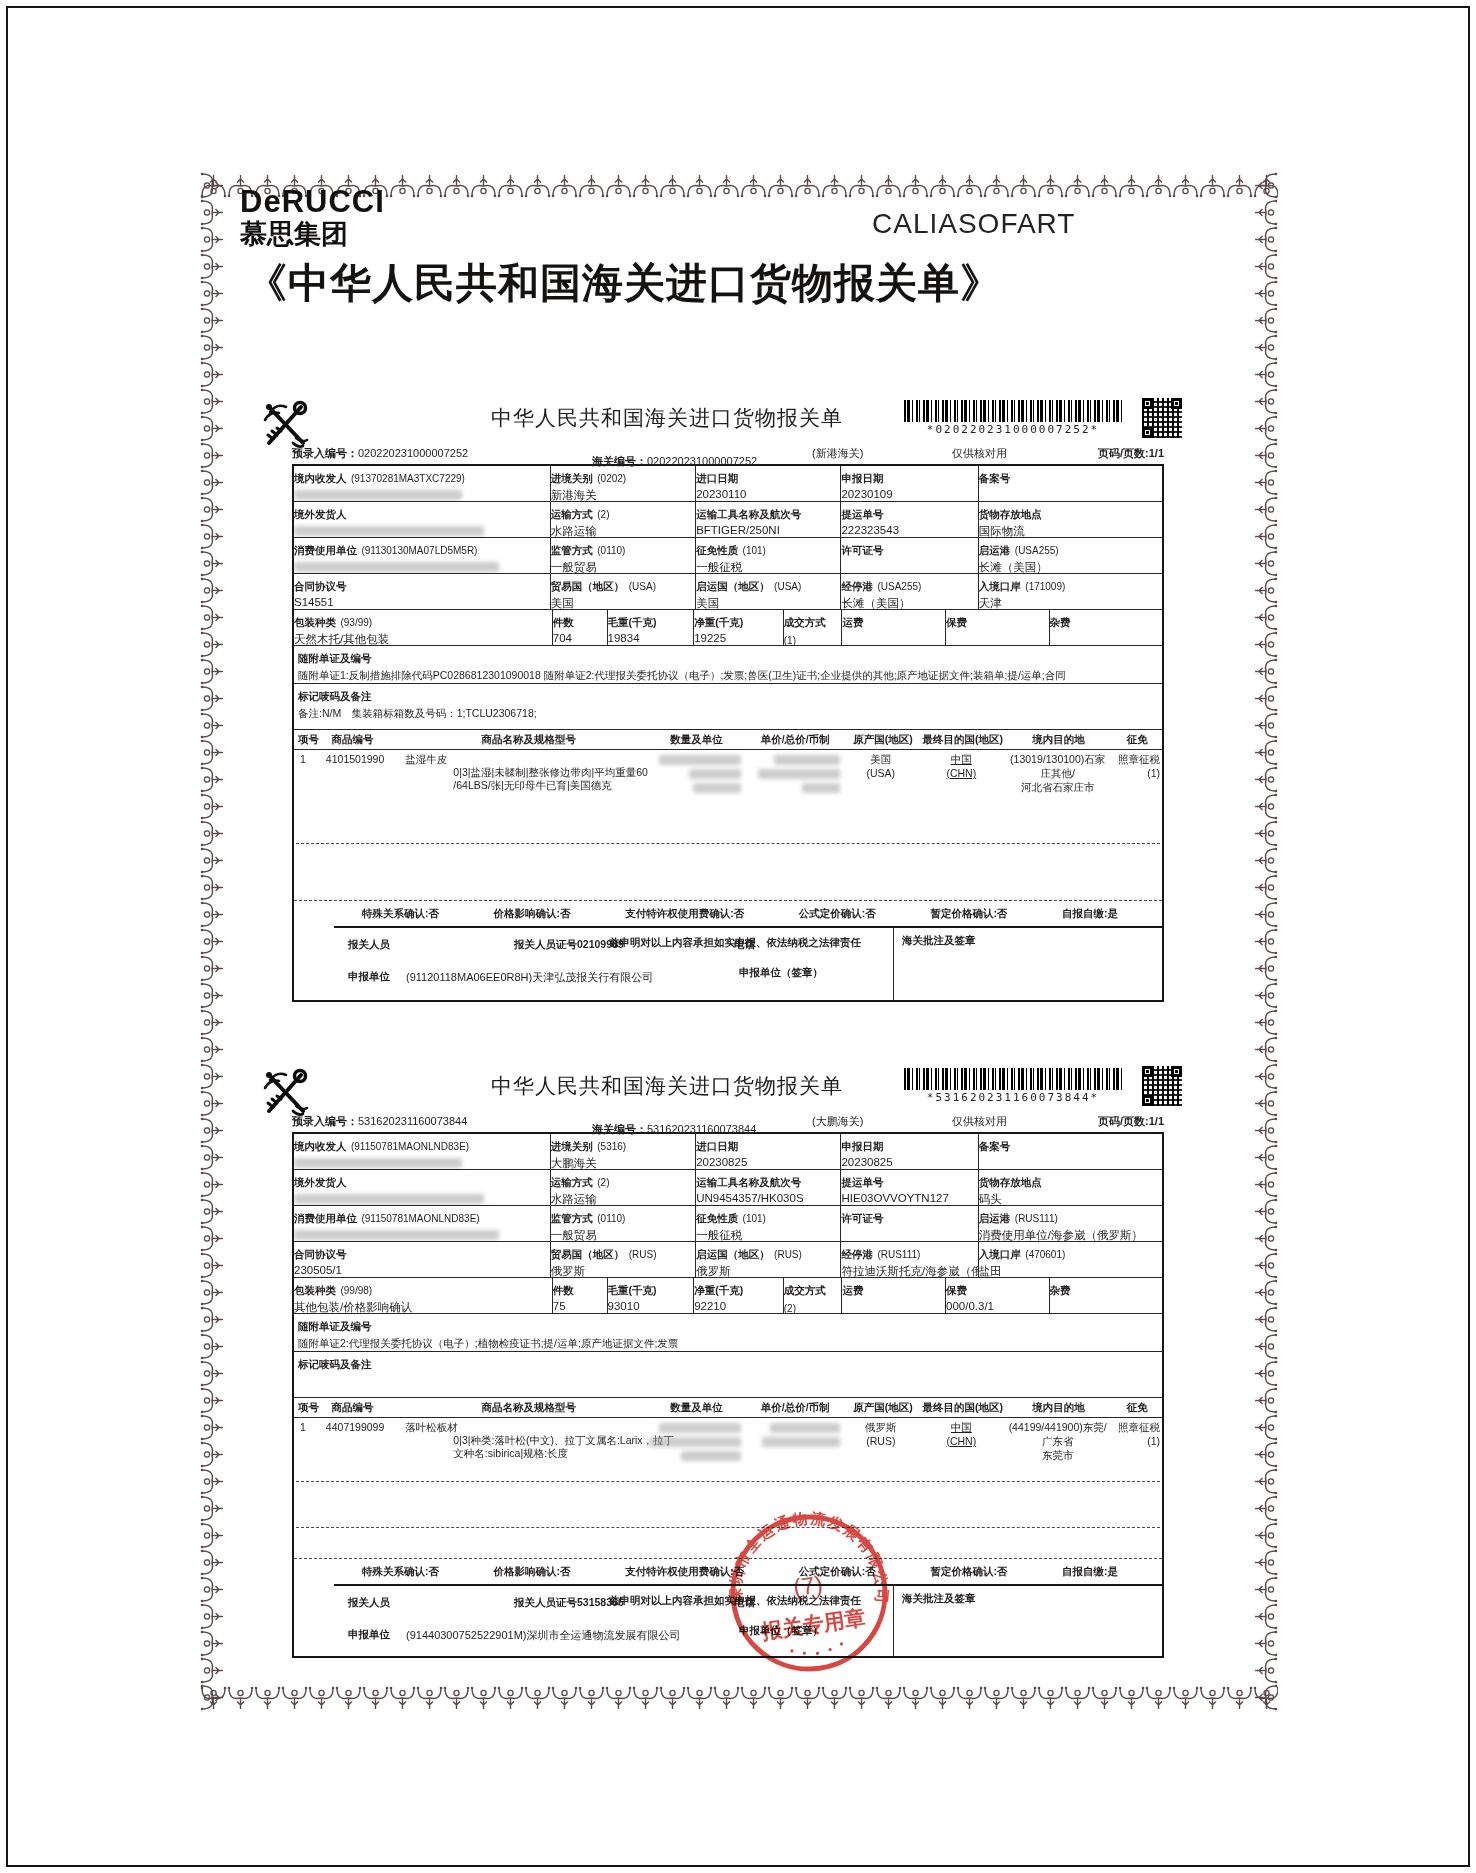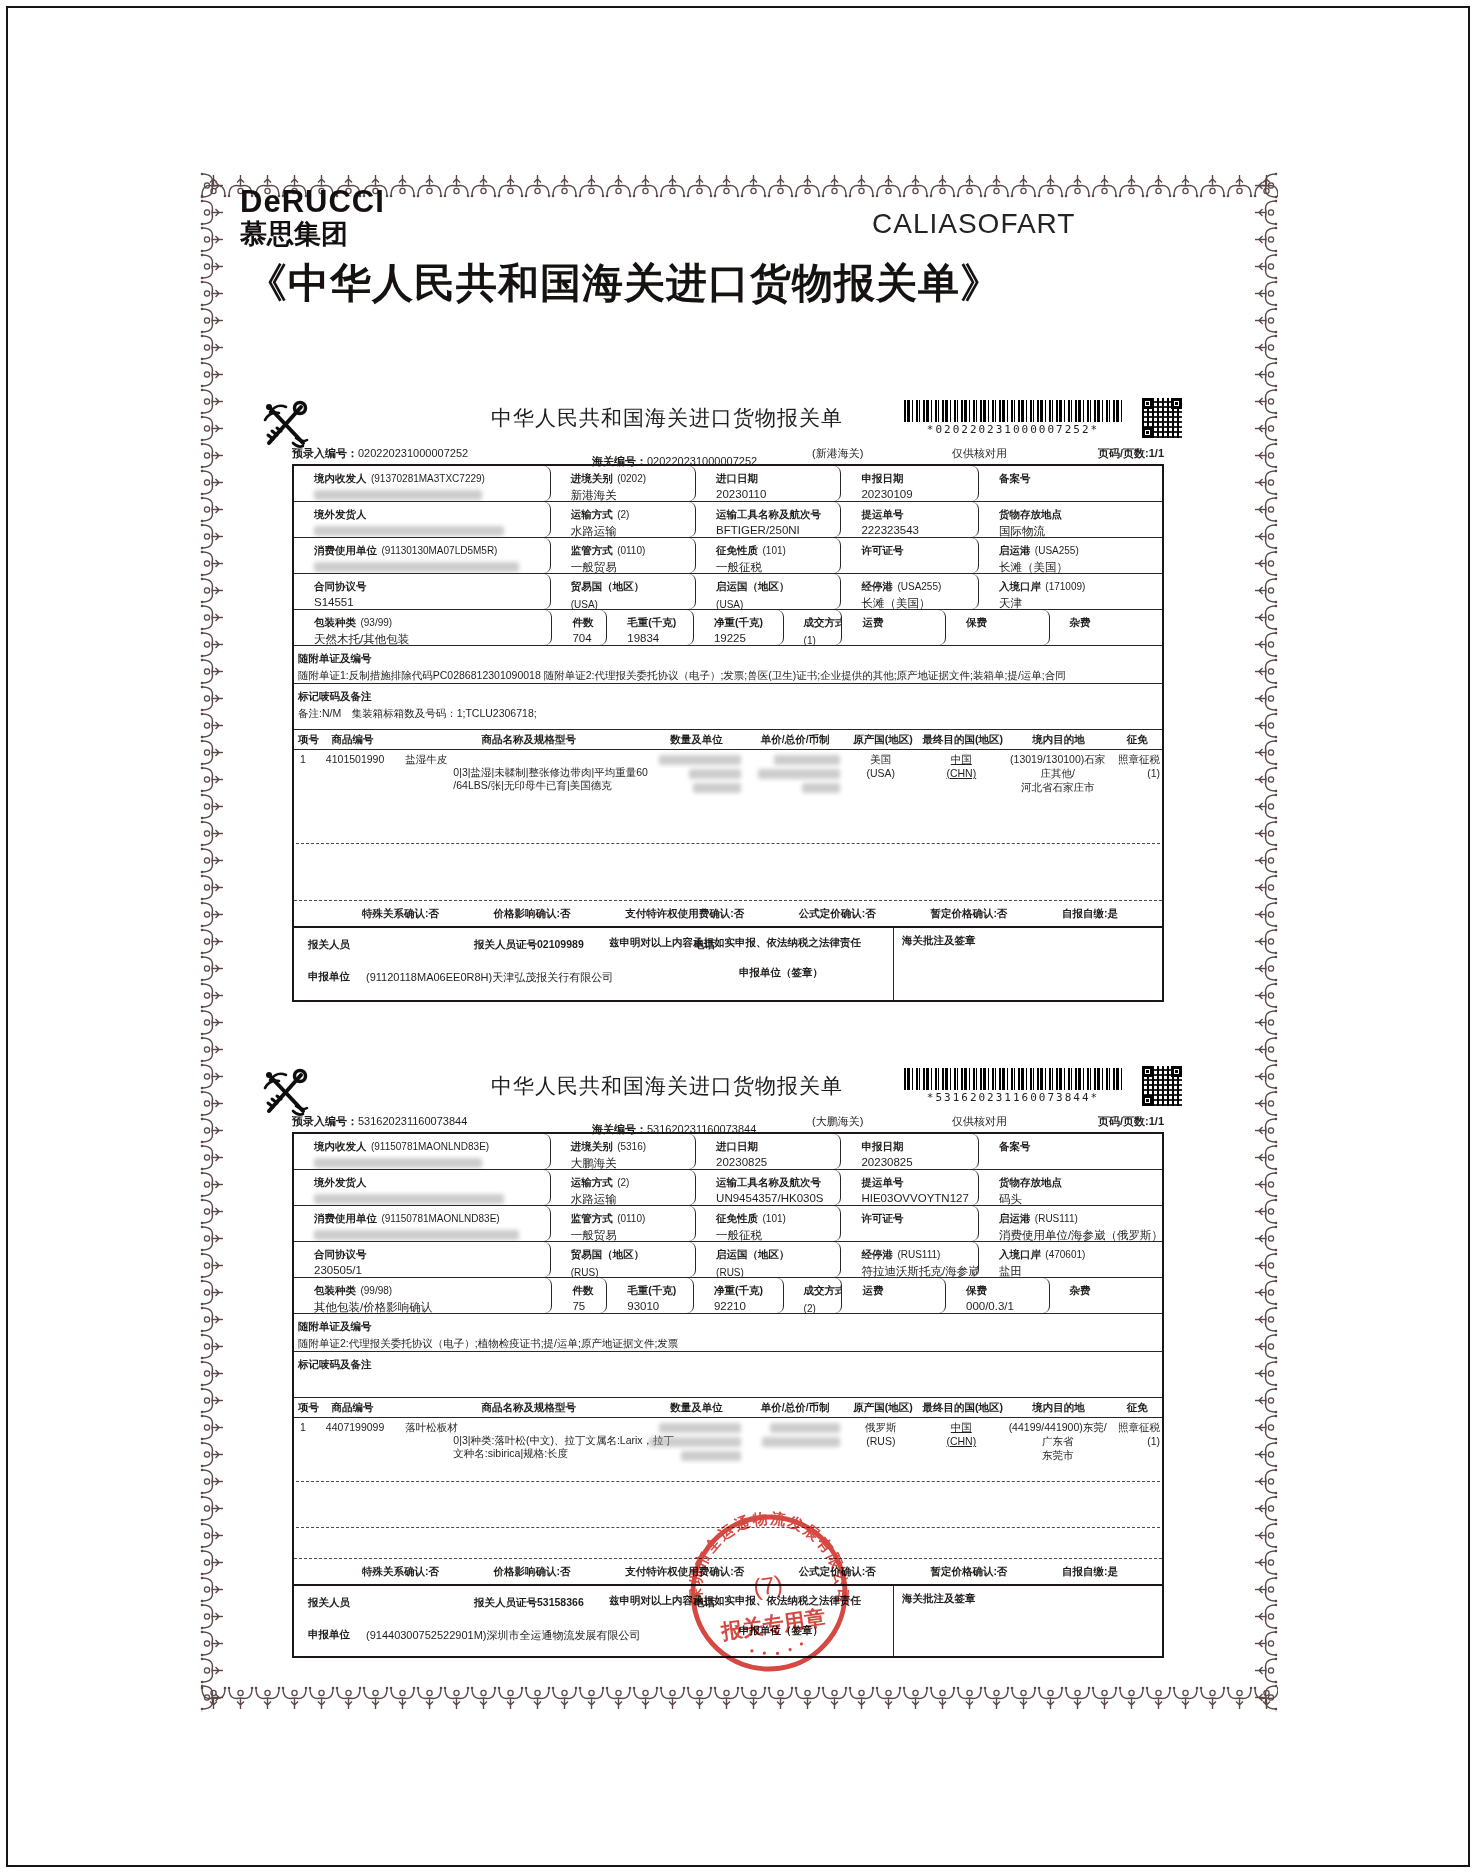--- a/index.html
+++ b/index.html
@@ -29,21 +29,21 @@
   .form-info{position:relative;height:20px;font-size:11px;}
   .form-info b{font-weight:bold;}
   .fi-pre{position:absolute;left:0;top:2px;}
   .fi-cus{position:absolute;left:300px;top:10px;}
   .fi-office{position:absolute;left:520px;top:2px;}
   .fi-check{position:absolute;left:660px;top:2px;}
   .fi-page{position:absolute;right:0;top:2px;font-weight:bold;}
   
   .ftable{border:2px solid #1c1717;background:#fff;}
   .frow{display:flex;border-bottom:1px solid #2b2626;box-sizing:border-box;}
-  .fcell{border-right:1px solid #2b2626;padding:2px 20px;overflow:hidden;box-sizing:border-box;position:relative;border-radius:7px;}
+  .fcell{border-right:1px solid #2b2626;padding:2px 0;overflow:hidden;box-sizing:border-box;position:relative;}
   .fcell:last-child{border-right:none;}
   .lb{font-weight:bold;font-size:10.5px;white-space:nowrap;}
   .cd{font-size:10px;white-space:nowrap;}
   .val{font-size:11.5px;margin-top:2px;white-space:nowrap;}
   .redact{background:#9a9a9a;opacity:.5;filter:blur(2px);border-radius:2px;height:10px;margin-top:4px;}
   .wrow{border-bottom:1px solid #2b2626;padding:2px 4px;overflow:hidden;box-sizing:border-box;}
   .wrow .txt{font-size:10.5px;margin-top:3px;white-space:nowrap;}
   
   .ghead{display:flex;border-bottom:1px solid #2b2626;font-weight:bold;font-size:10.5px;align-items:center;box-sizing:border-box;height:20px;}
   .ghead span{text-align:center;overflow:hidden;white-space:nowrap;}
@@ -53,21 +53,21 @@
   .gcol{padding:0 2px;box-sizing:border-box;}
   .gc1{width:30px;padding-left:6px;}.gc2{width:80px;}.gc3{width:240px;overflow:visible;}.gc4{width:100px;}.gc5{width:100px;}
   .gc6{width:78px;text-align:center;}.gc7{width:84px;text-align:center;text-decoration:underline;}.gc8{width:110px;text-align:center;}.gc9{width:50px;text-align:right;}
   .gname div{white-space:nowrap;line-height:13px;}
   .gname .ind{margin-left:48px;}
   .rstack{display:flex;flex-direction:column;gap:4px;align-items:flex-end;padding-top:2px;}
   .rstack .redact{margin-top:0;}
   .dash{position:absolute;left:2px;right:2px;border-top:1px dashed #4a4a4a;}
   
   .confirm{display:flex;justify-content:space-between;align-items:center;padding:0 44px 0 68px;font-size:10.5px;font-weight:bold;border-top:1px dashed #4a4a4a;box-sizing:border-box;}
-  .fbottom{display:flex;border-top:2px solid #1c1717;box-sizing:border-box;}
+  .fbottom{display:flex;border-top:2px solid #1c1717;box-sizing:border-box;margin-left:40px;}
   .fb-left{flex:1;position:relative;}
   .fb-right{width:269px;border-left:1px solid #2b2626;padding:6px 8px;font-weight:bold;font-size:10.5px;box-sizing:border-box;}
   .fb-left .a{position:absolute;font-size:10.5px;font-weight:bold;white-space:nowrap;}
   .fb-left .v{font-weight:normal;font-size:11px;}
   .stmt{text-align:center;}
   
   .stamp{position:absolute;left:390px;top:-78px;width:170px;height:170px;transform:rotate(-8deg);opacity:.88;mix-blend-mode:multiply;}
 </style>
 </head>
 <body>

